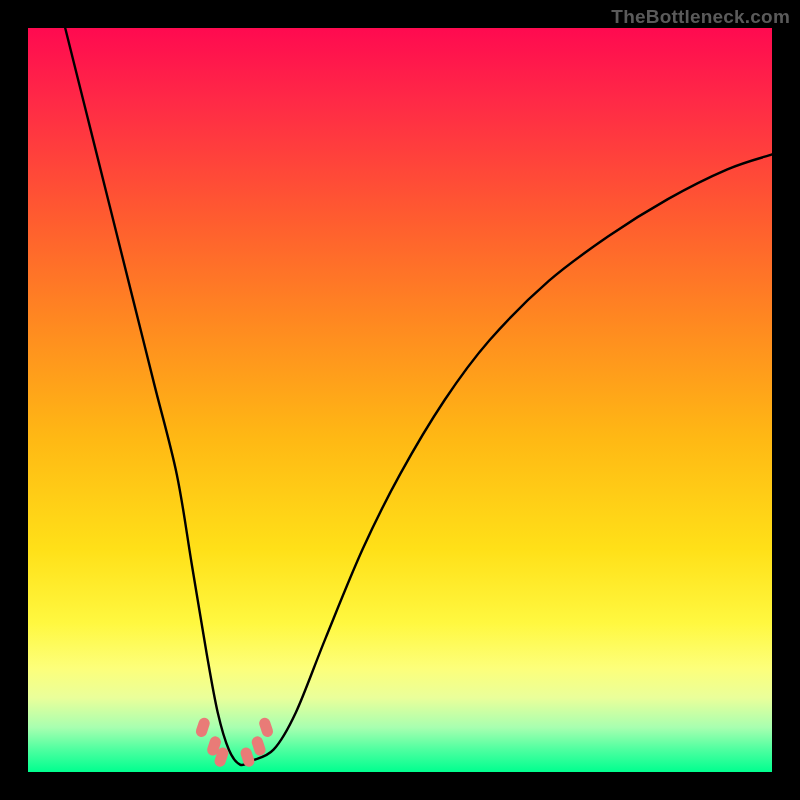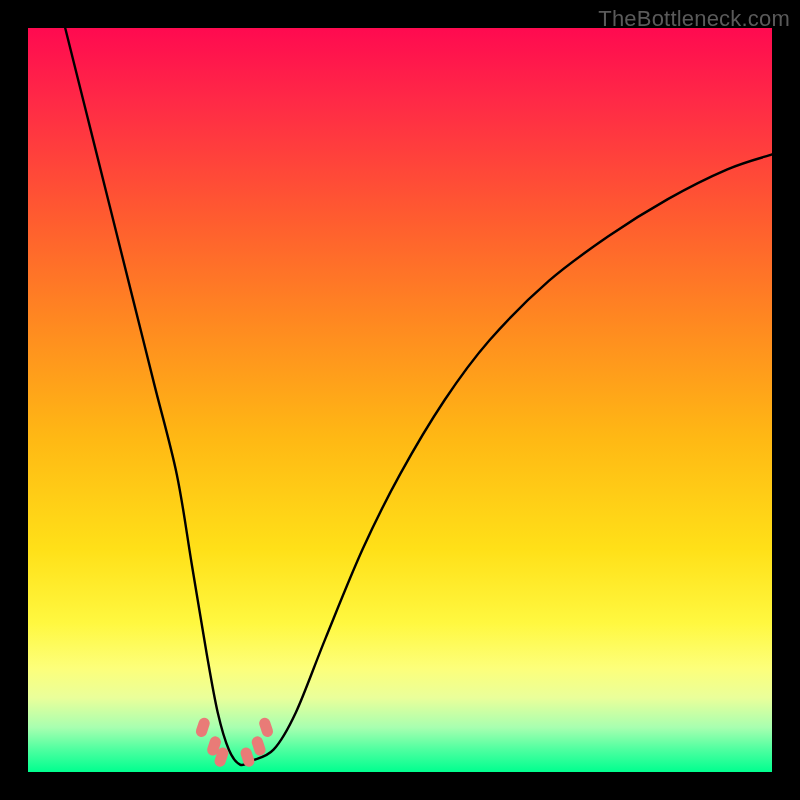--- a/index.html
+++ b/index.html
@@ -35,22 +35,22 @@
       #a8ffb0 94%,
       #4effa0 97%,
       #00ff8f 100%
     );
   }
   .watermark {
     position: absolute;
     top: 6px;
     right: 10px;
     font-family: Arial, Helvetica, sans-serif;
-    font-size: 22px;
-    font-weight: 400;
+    font-size: 19px;
+    font-weight: 700;
     color: #5a5a5a;
     letter-spacing: 0.2px;
     user-select: none;
   }
   svg.curve {
     position: absolute;
     left: 0;
     top: 0;
     width: 744px;
     height: 744px;

